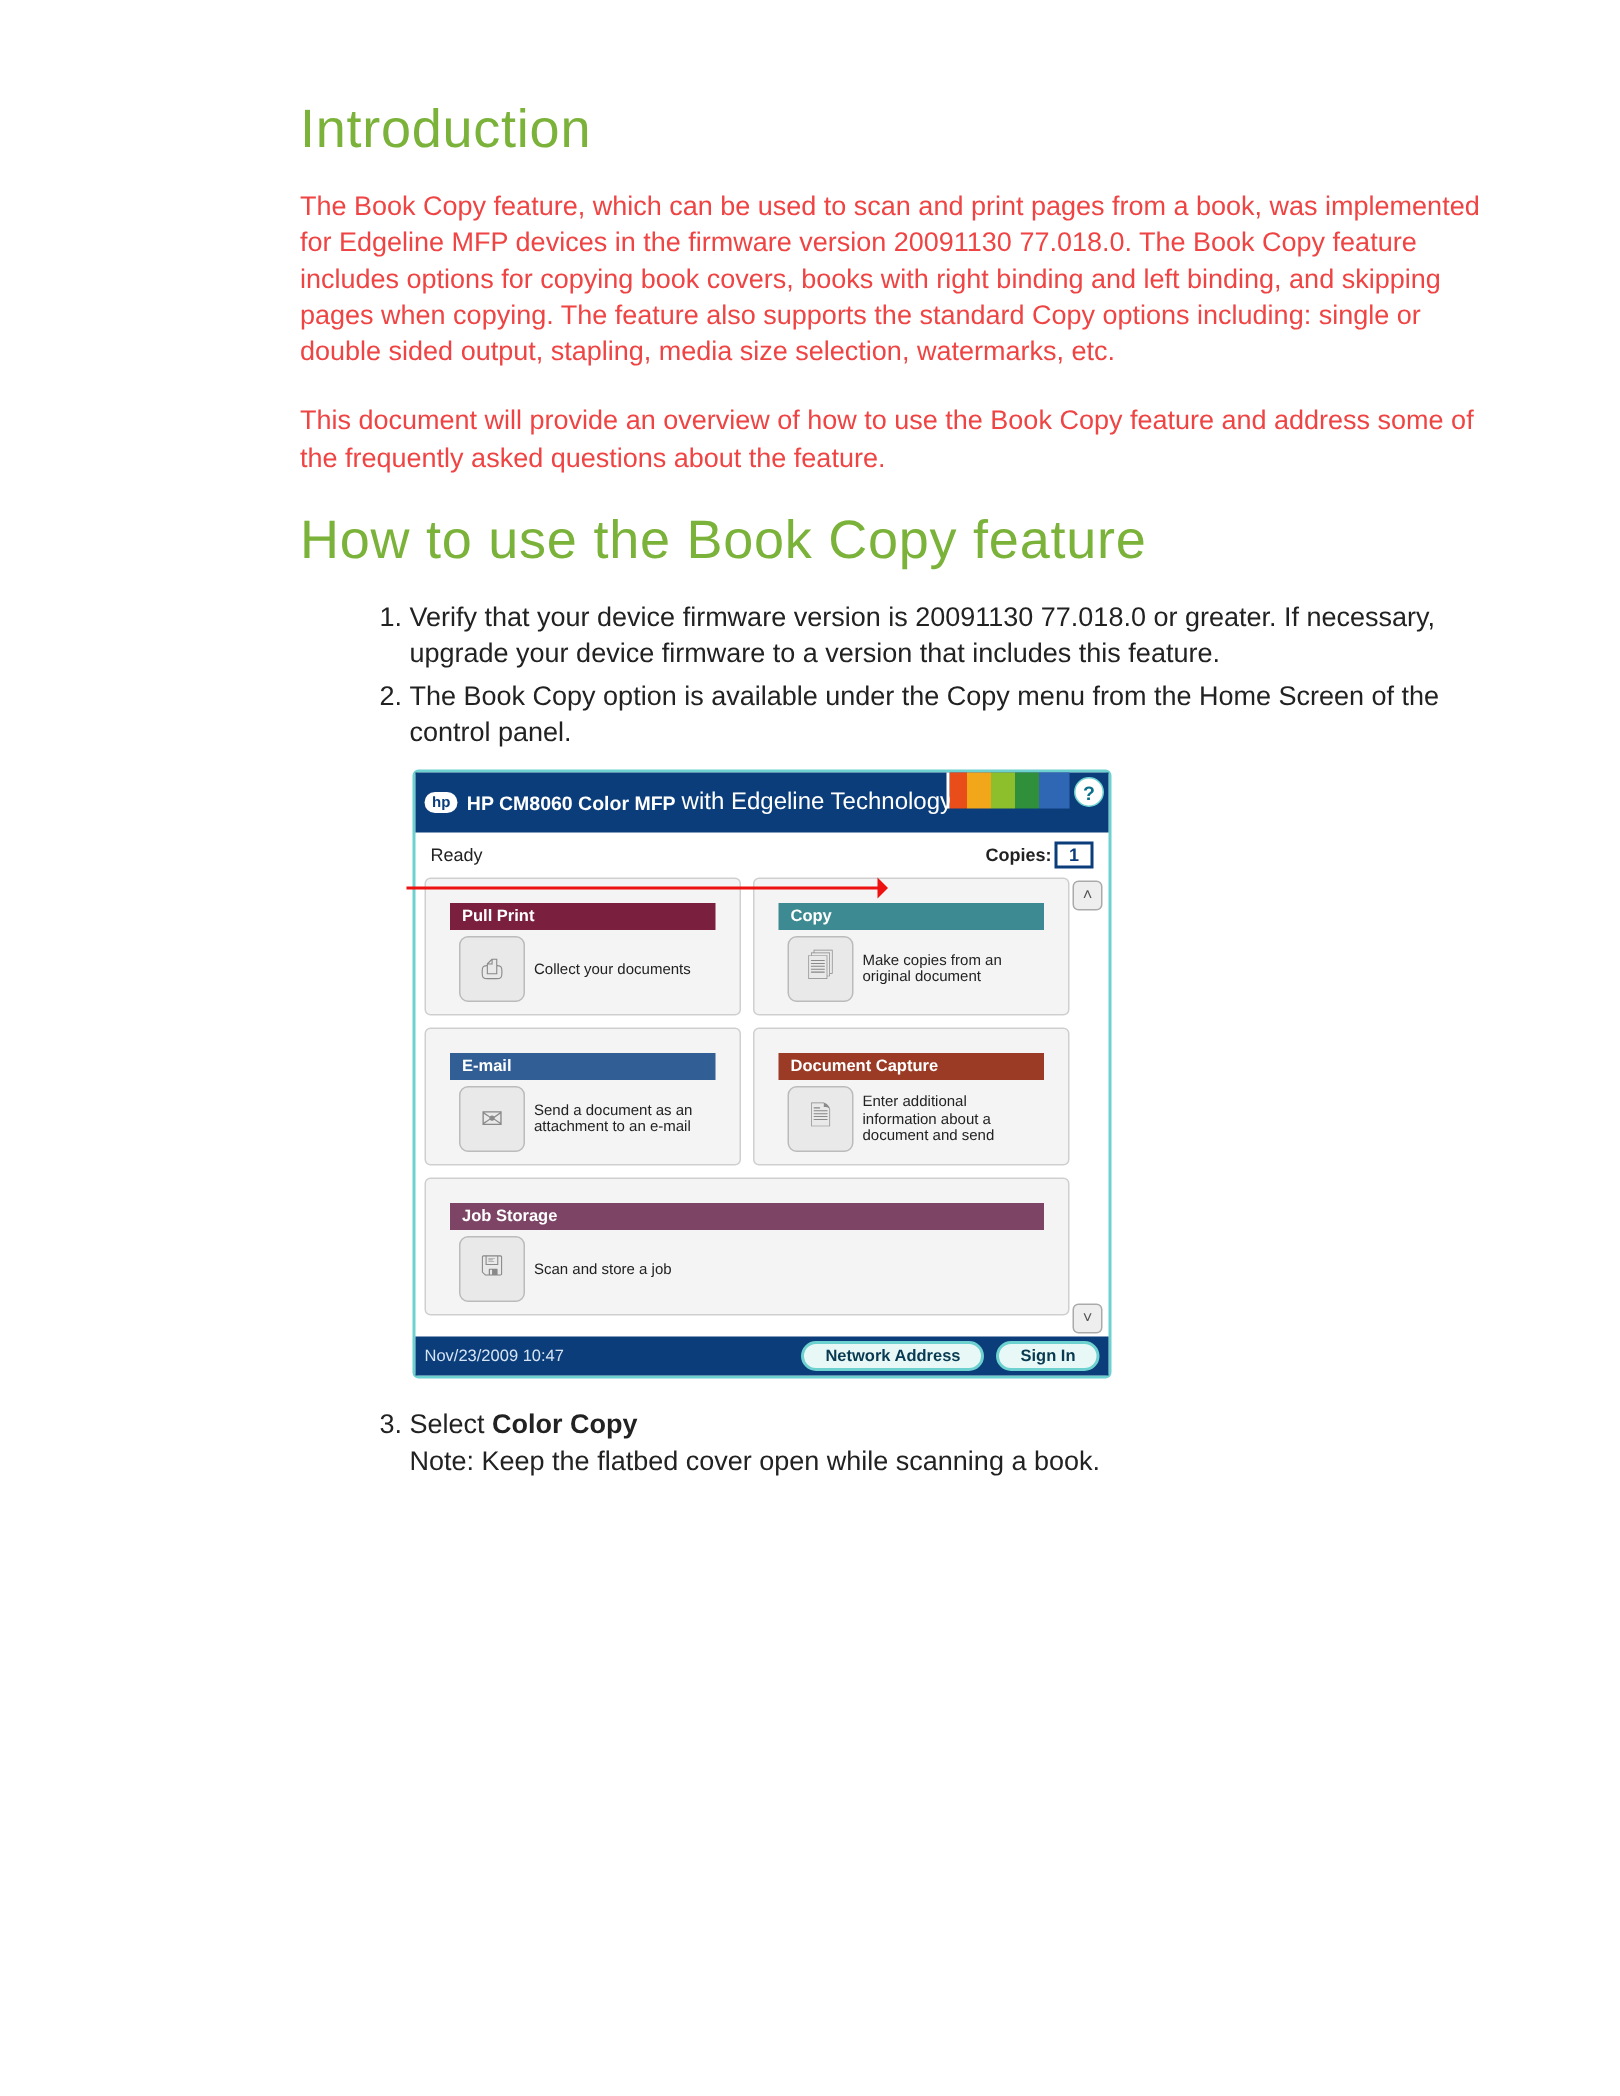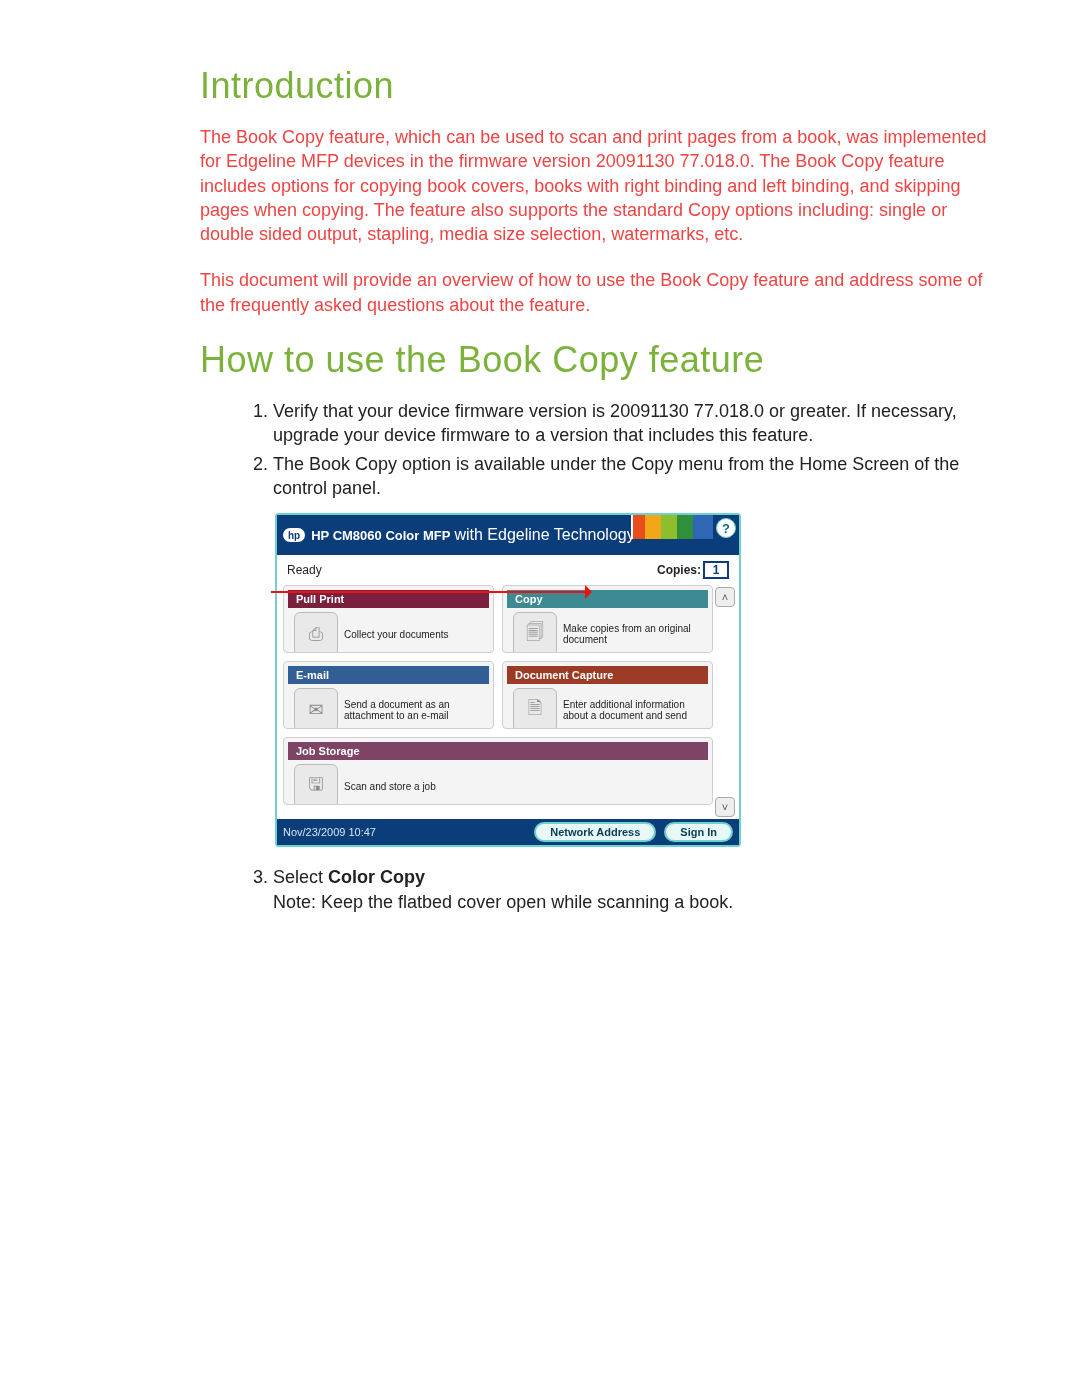--- a/index.html
+++ b/index.html
@@ -91,21 +91,21 @@
     background:#fff;min-width:14px;text-align:center;
   }
   .panel-grid{
     position:relative;
     padding:0 26px 6px 6px;
   }
   .row{display:flex;gap:8px;margin-bottom:8px;}
   .tile{
     flex:1; display:flex; gap:6px;
     border:1px solid #cfcfcf;border-radius:4px;
-    background:#f4f4f4;padding:4px;height:58px;overflow:hidden;
+    background:#f4f4f4;padding:16px;height:58px;overflow:hidden;
   }
   .tile-col{
     flex:1;display:flex;flex-direction:column;
   }
   .tile-title{
     color:#fff;font-weight:700;font-size:11px;
     padding:3px 8px;
   }
   .tile-body{
     display:flex;gap:6px;align-items:center;flex:1;padding:4px 6px;

